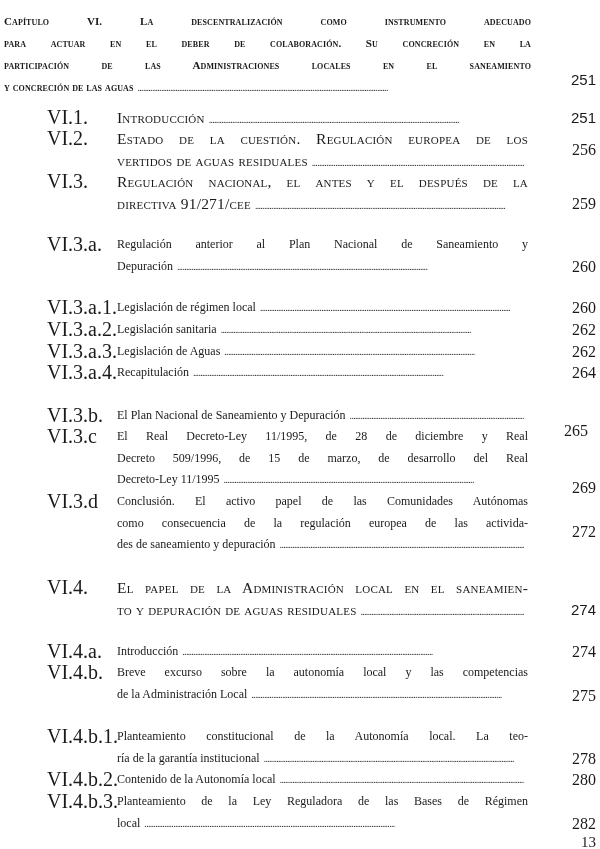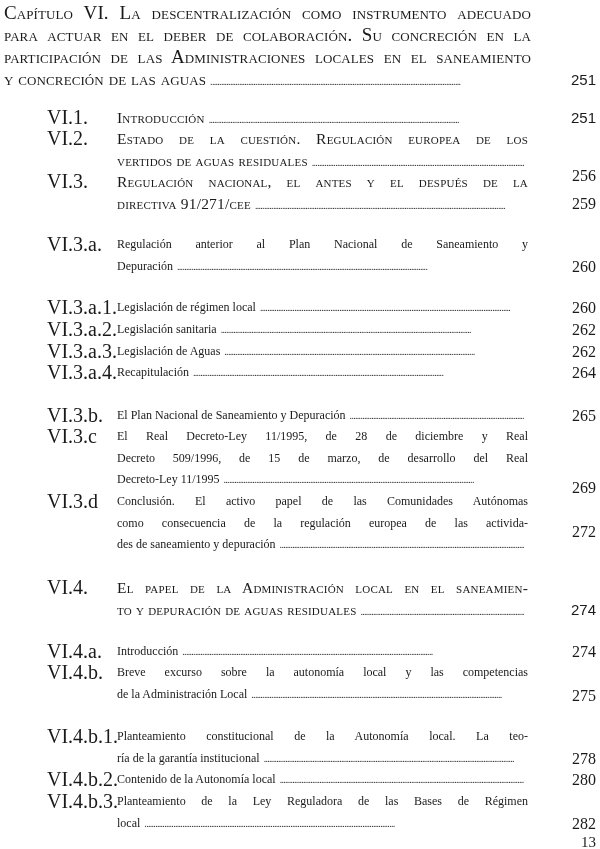--- a/index.html
+++ b/index.html
@@ -2,22 +2,22 @@
 <html><head>
 <meta charset="utf-8">
 <style>
   html, body { margin: 0; padding: 0; background: #ffffff; }
   body {
     width: 600px; height: 849px; position: relative; overflow: hidden;
     font-family: "Liberation Serif", "DejaVu Serif", serif;
     color: #1a1a1a;
   }
   .chapter {
-    position: absolute; left: 4px; top: 2px; width: 527px;
-    font-size: 19px; line-height: 22px; font-weight: normal;
+    position: absolute; left: 4px; top: 10px; width: 527px;
+    font-size: 11px; line-height: 22px; font-weight: bold;
     font-variant: small-caps; letter-spacing: 0.1px;
   }
   .chapter .line { display: block; white-space: nowrap; text-align: justify; text-align-last: justify; height: 22px; }
   .chapter .last { display: flex; align-items: baseline; text-align-last: auto; }
   .dots { flex: 1; overflow: hidden; white-space: nowrap; margin: 0 4px; font-weight: normal; font-variant: normal; letter-spacing: 0.5px; font-size: 10px; color: #333; }
   .dots::before { content: ". . . . . . . . . . . . . . . . . . . . . . . . . . . . . . . . . . . . . . . . . . . . . . . . . . . . . . . . . . . . . . . . . . . . . . . . . . . . . . . . . . . . . . . . . . . . . . . . . . . . . . . . . . . . . . . . . . . . . . . . . . . . . . . . . . . . . . . . . . ."; letter-spacing: -1.6px; }
   .page-num {
     position: absolute; left: 558px; width: 38px; text-align: right;
     font-family: "Liberation Sans", "DejaVu Sans", sans-serif; font-size: 15px; line-height: 22px;
   }
@@ -63,21 +63,21 @@
     </div>
     <div class="entry sc" style="top: 128px;">
       <span class="label">VI.2.</span>
       <div class="text">
         <span class="line">Estado de la cuestión. Regulación europea de los</span>
         <span class="line last">
           <span>vertidos de aguas residuales</span>
           <span class="dots"></span>
         </span>
       </div>
-      <span class="pn" style="top: 37px;">256</span>
+      <span class="pn" style="top: 11px;">256</span>
     </div>
     <div class="entry sc" style="top: 171px;">
       <span class="label">VI.3.</span>
       <div class="text">
         <span class="line">Regulación nacional, el antes y el después de la</span>
         <span class="line last">
           <span>directiva 91/271/cee</span>
           <span class="dots"></span>
         </span>
       </div>
@@ -135,21 +135,21 @@
       <span class="pn" style="top: 0px;">264</span>
     </div>
     <div class="entry" style="top: 405px;">
       <span class="label">VI.3.b.</span>
       <div class="text">
         <span class="line last">
           <span>El Plan Nacional de Saneamiento y Depuración</span>
           <span class="dots"></span>
         </span>
       </div>
-      <span class="pn" style="top: 0px;">265</span>
+      <span class="pn" style="top: 15px; text-align: center;">265</span>
     </div>
     <div class="entry" style="top: 426px;">
       <span class="label">VI.3.c</span>
       <div class="text">
         <span class="line">El Real Decreto-Ley 11/1995, de 28 de diciembre y Real</span>
         <span class="line">Decreto 509/1996, de 15 de marzo, de desarrollo del Real</span>
         <span class="line last">
           <span>Decreto-Ley 11/1995</span>
           <span class="dots"></span>
         </span>

